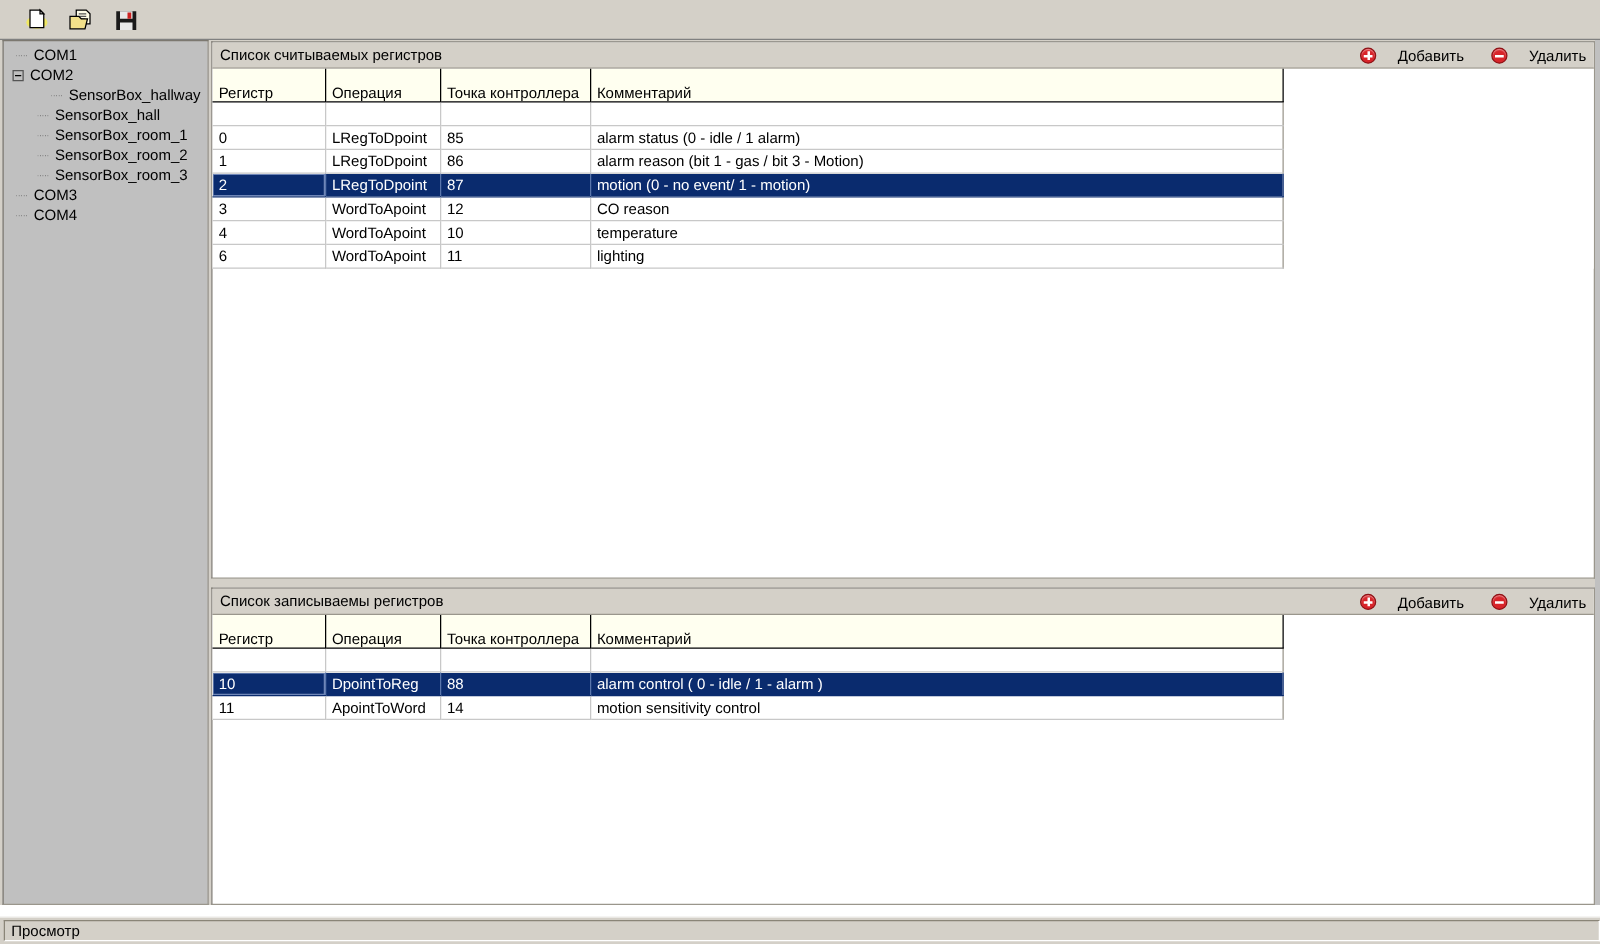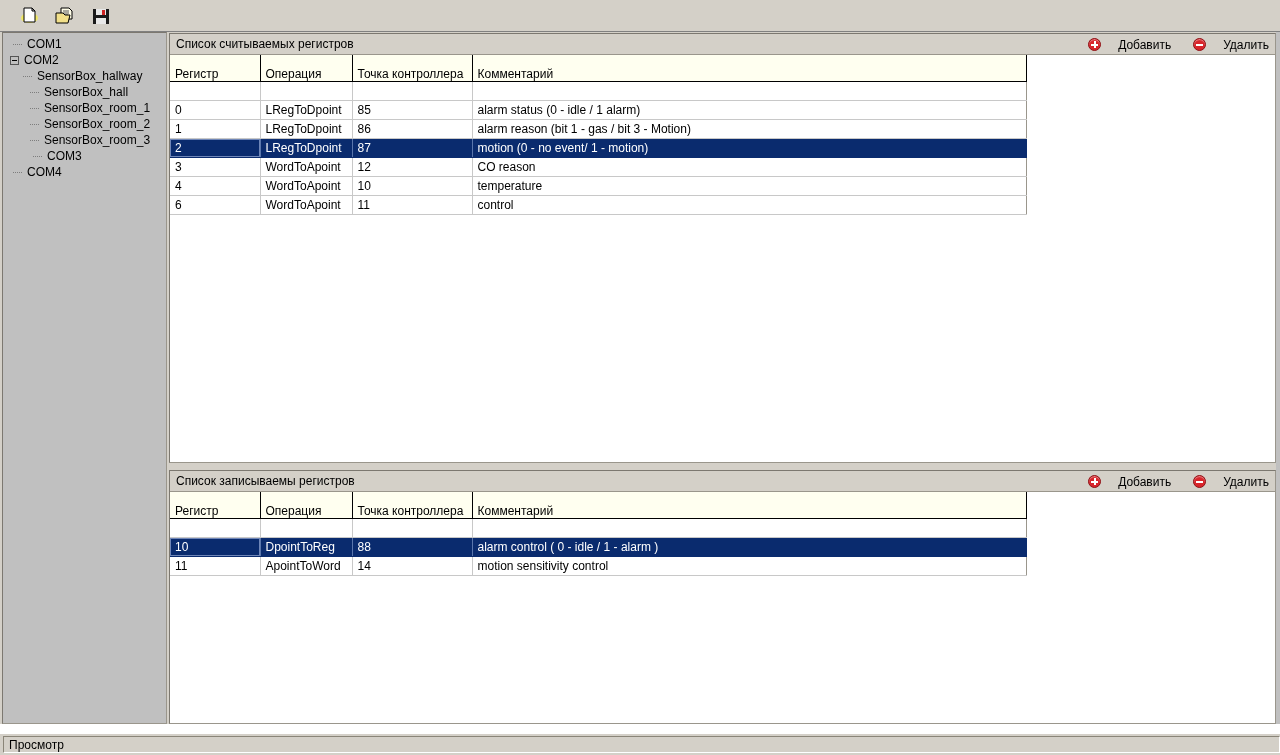--- a/index.html
+++ b/index.html
@@ -259,41 +259,41 @@
 
   <div id="sidebar">
     <div class="tree-node" style="padding-left:10px;">
       <span class="dotlead"></span>
       <span class="tree-label">COM1</span>
     </div>
     <div class="tree-node" style="padding-left:7px;">
       <span class="expander"></span>
       <span class="tree-label">COM2</span>
     </div>
-    <div class="tree-node" style="padding-left:20px;">
+    <div class="tree-node" style="padding-left:38px;">
       <span class="dotlead"></span>
       <span class="tree-label">SensorBox_hallway</span>
     </div>
     <div class="tree-node" style="padding-left:27px;">
       <span class="dotlead"></span>
       <span class="tree-label">SensorBox_hall</span>
     </div>
     <div class="tree-node" style="padding-left:27px;">
       <span class="dotlead"></span>
       <span class="tree-label">SensorBox_room_1</span>
     </div>
     <div class="tree-node" style="padding-left:27px;">
       <span class="dotlead"></span>
       <span class="tree-label">SensorBox_room_2</span>
     </div>
     <div class="tree-node" style="padding-left:27px;">
       <span class="dotlead"></span>
       <span class="tree-label">SensorBox_room_3</span>
     </div>
-    <div class="tree-node" style="padding-left:10px;margin-left:20px;">
+    <div class="tree-node" style="padding-left:10px;">
       <span class="dotlead"></span>
       <span class="tree-label">COM3</span>
     </div>
     <div class="tree-node" style="padding-left:10px;">
       <span class="dotlead"></span>
       <span class="tree-label">COM4</span>
     </div>
   </div>
 
   <div class="panel" id="panel-read">
@@ -354,21 +354,21 @@
           <tr>
             <td>4</td>
             <td>WordToApoint</td>
             <td>10</td>
             <td>temperature</td>
           </tr>
           <tr>
             <td>6</td>
             <td>WordToApoint</td>
             <td>11</td>
-            <td>control</td>
+            <td>lighting</td>
           </tr>
         </tbody>
       </table>
     </div>
   </div>
 
   <div class="panel" id="panel-write">
     <div class="panel-header">
       <span class="panel-title">Список записываемы регистров</span>
       <div class="panel-actions">

